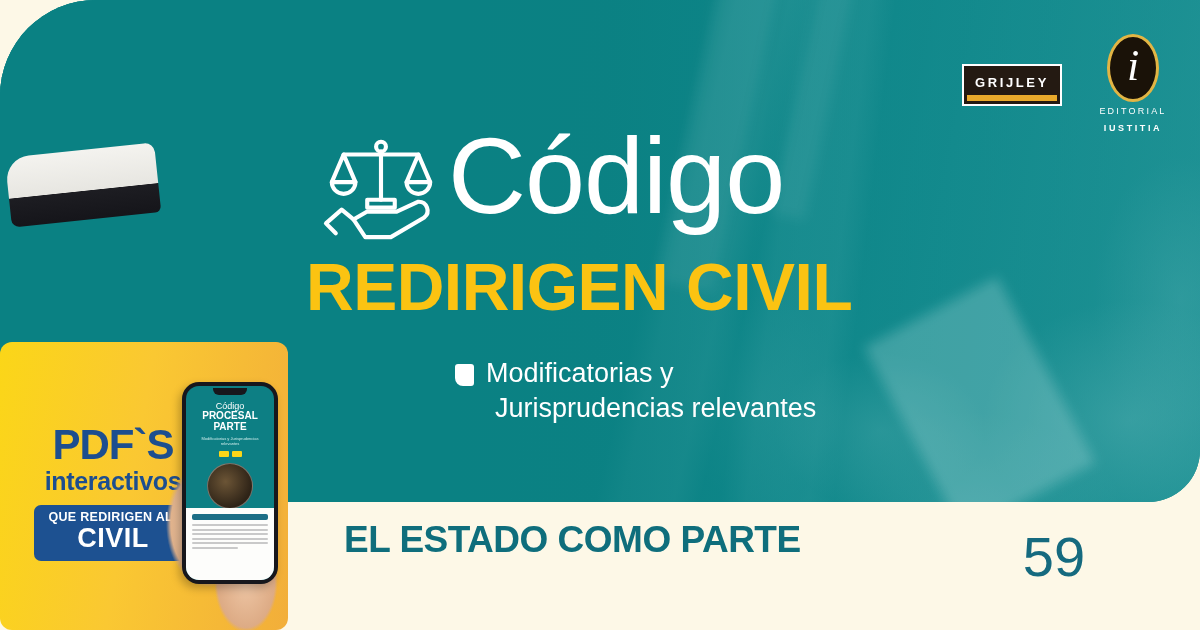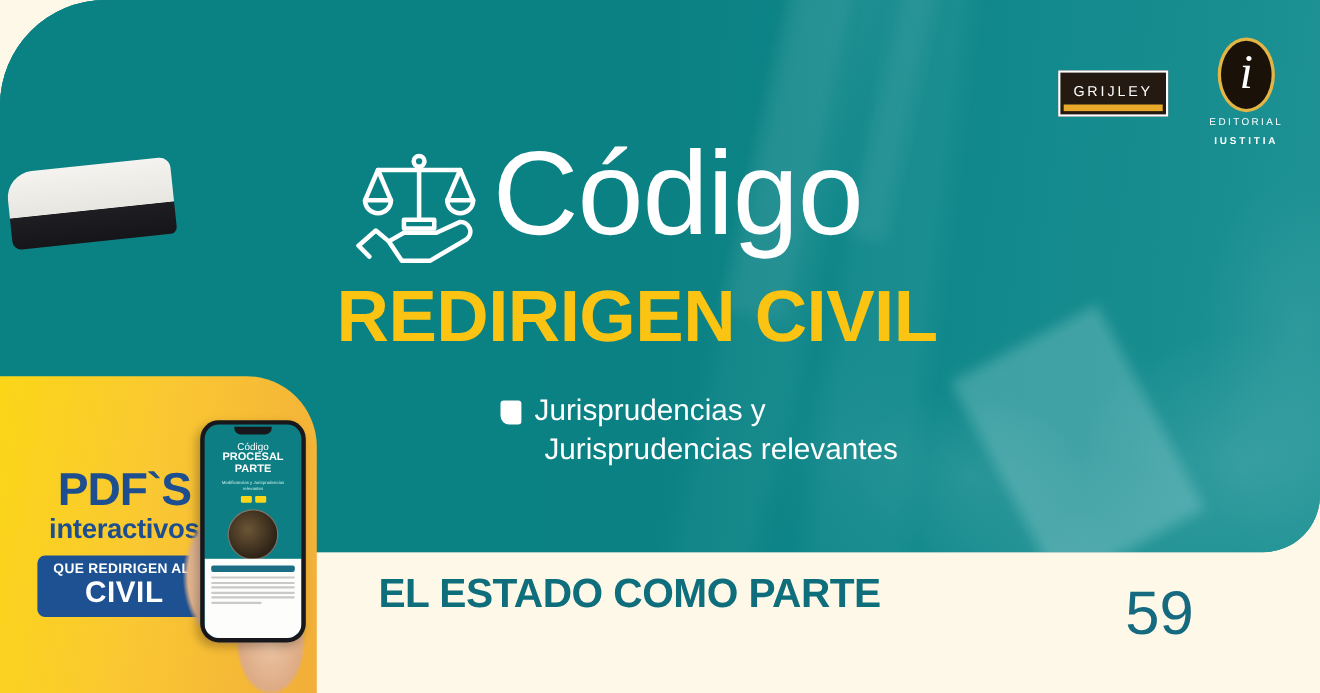--- a/index.html
+++ b/index.html
@@ -74,21 +74,21 @@
     border:2px solid #ffffff;
     background:#241a12;
     display:flex; flex-direction:column;
     align-items:center; justify-content:center;
     padding-bottom:4px;
     position:relative;
   }
   .grijley-txt {
     color:#ffffff;
     font-size:13px;
-    font-weight:normal;
+    font-weight:bold;
     letter-spacing:2.6px;
     line-height:1;
   }
   .grijley-bar {
     position:absolute;
     left:3px; right:3px; bottom:3px;
     height:6px;
     background:#E8A92B;
   }
   .iustitia { width:74px; text-align:center; }
@@ -169,20 +169,21 @@
 
   
   .promo {
     position:absolute;
     left:0; top:342px;
     width:288px; height:288px;
     background:linear-gradient(100deg,#FBD618 0%,#FAC832 46%,#F2AE3A 100%);
     border-top-right-radius:64px;
     overflow:hidden;
     z-index:7;
+    border-radius:12px;
   }
   .promo-text { position:absolute; left:34px; top:82px; width:158px; text-align:center; }
   .pdf-big {
     font-size:42px;
     font-weight:bold;
     color:#1D4E8F;
     letter-spacing:-1px;
     line-height:1;
   }
   .pdf-small {
@@ -351,21 +352,21 @@
     <path d="M14 104 L4 94 l16 -14 l12 10"></path>
     <path d="M32 90 l14 -8 h30 l22 -10 a9 9 0 0 1 6 16 l-34 20 h-26 z"></path>
   </svg>
 
   <div class="title-main">Código</div>
   <div class="title-sub">REDIRIGEN CIVIL</div>
 
   <div class="subtitle-wrap">
     <div class="subtitle-line">
       <span class="page-glyph"></span>
-      <span>Jurisprudencias y</span>
+      <span>Modificatorias y</span>
     </div>
     <div class="subtitle-line indent">
       <span>Jurisprudencias relevantes</span>
     </div>
   </div>
 
   <div class="promo">
     <div class="promo-text">
       <div class="pdf-big">PDF`S</div>
       <div class="pdf-small">interactivos</div>

